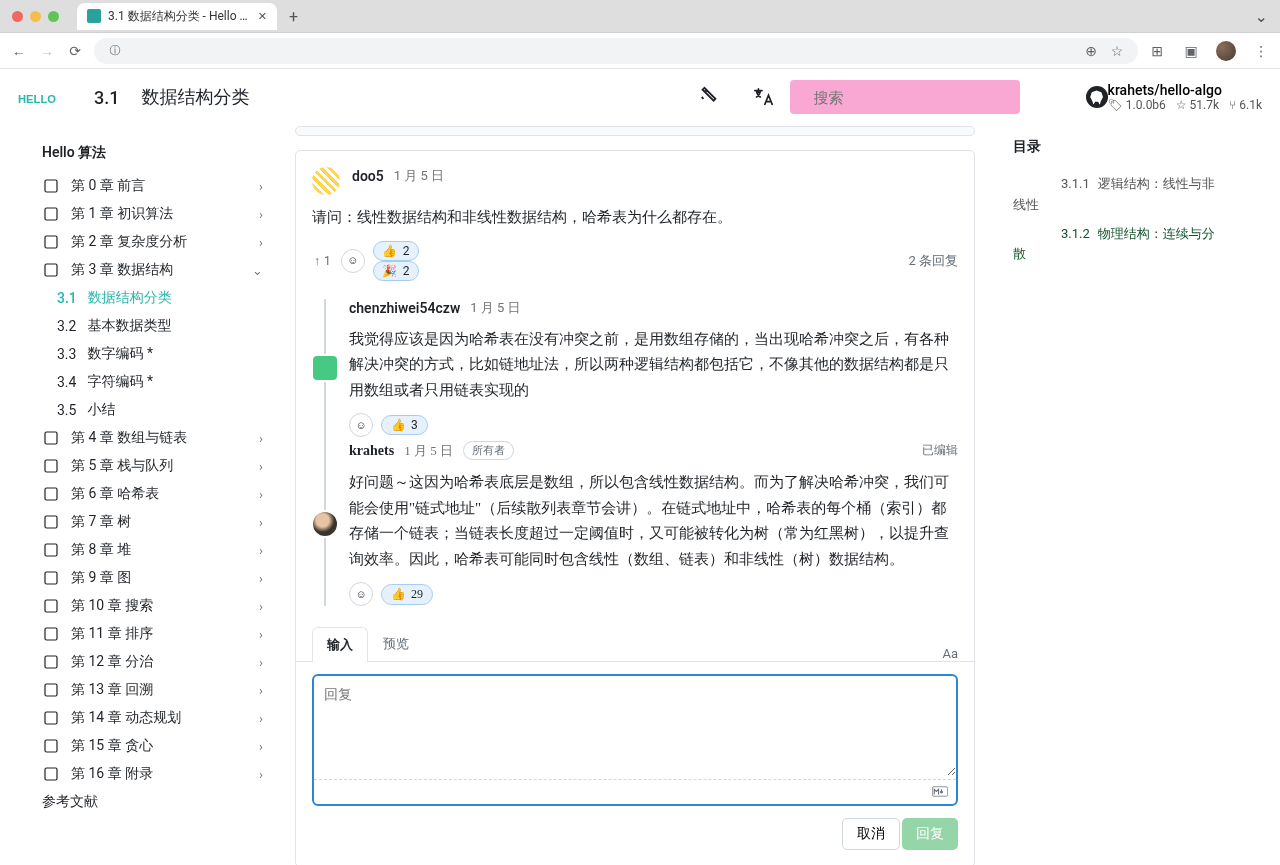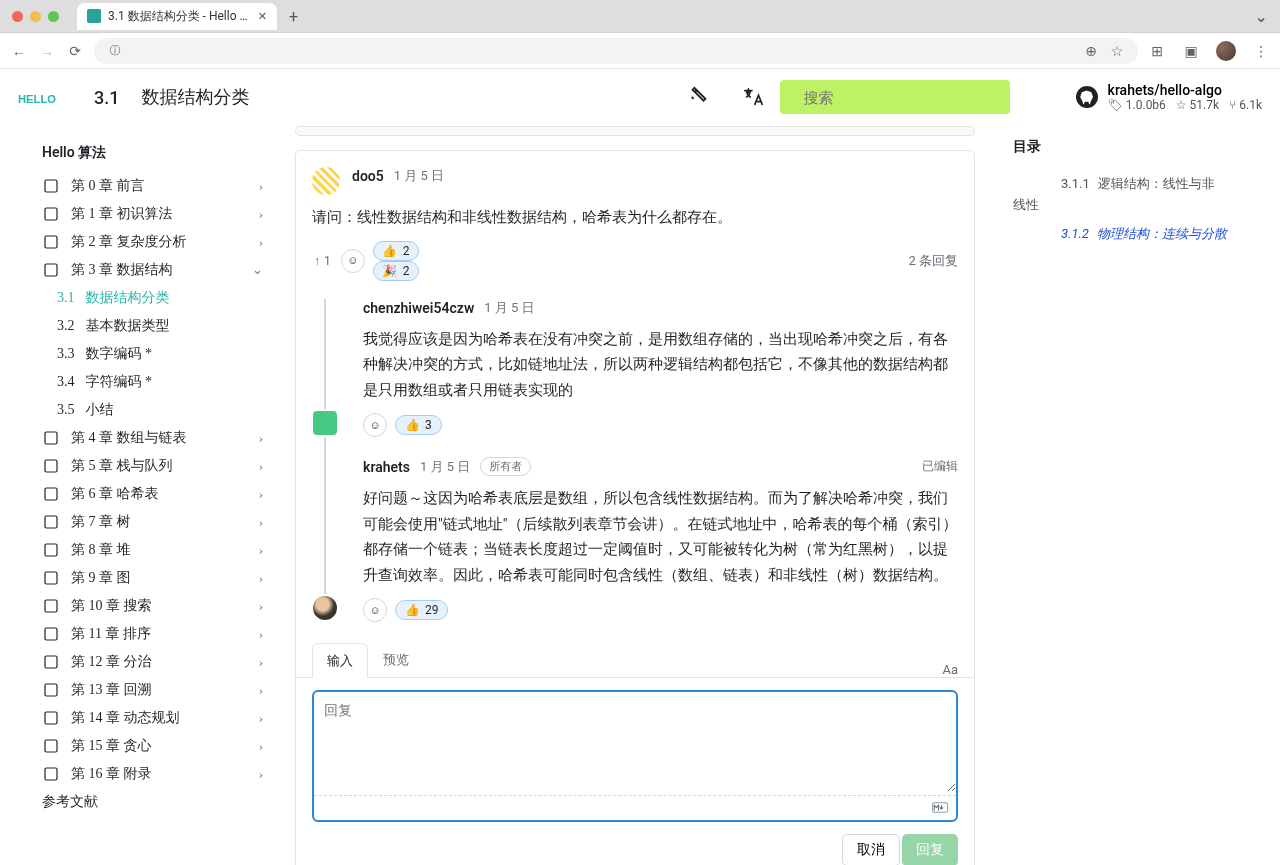--- a/index.html
+++ b/index.html
@@ -24,33 +24,33 @@
 .bar-right { display: flex; gap: 16px; align-items: center; color: #5f6368; }
 .avatar-sm { width: 20px; height: 20px; border-radius: 50%; background: radial-gradient(circle at 30% 30%, #8a6d5c, #4a3a31); }
 
 
 .app { background: #fff; }
 .app-header { height: 57px; display: flex; align-items: center; padding: 0 18px; gap: 16px; border-bottom: 1px solid #fff; }
 .logo { width: 48px; height: 28px; color: #29b6ac; }
 .page-title { font-size: 18px; font-weight: 500; margin-left: 12px; }
 .hdr-gap { flex: 1; }
 .hdr-ic { width: 22px; height: 22px; fill: #1f2328; }
-.search-box { display: flex; align-items: center; background: #bef264; border-radius: 4px; padding: 8px 14px; gap: 10px; width: 230px; }
+.search-box { display: flex; align-items: center; background: #f9a8d4; border-radius: 4px; padding: 8px 14px; gap: 10px; width: 230px; }
 .search-box input { border: none; background: none; outline: none; font-size: 15px; flex: 1; color: #555; }
-.gh-link { display: flex; gap: 10px; align-items: center; margin-left: 50px; font-size: 12px; color: #555; }
+.gh-link { display: flex; align-items: center; margin-left: 50px; font-size: 12px; color: #555; }
 .gh-ic { width: 22px; height: 22px; border-radius: 50%; background: #1f2328; position: relative; }
 .gh-ic::after { content: ""; position: absolute; inset: 3px; background: #fff; border-radius: 50%; clip-path: polygon(50% 10%, 80% 20%, 90% 50%, 75% 80%, 70% 100%, 60% 80%, 40% 80%, 30% 100%, 25% 80%, 10% 50%, 20% 20%); }
 .gh-name { font-weight: 500; color: #000; font-size: 14px; }
 .gh-stats { display: flex; gap: 10px; }
 
 
 .layout { display: flex; min-height: calc(100vh - 126px); }
 .sidebar { width: 275px; padding: 12px 0 20px 20px; overflow: visible; }
 .side-title { font-weight: 600; margin: 6px 0 10px 22px; font-size: 14px; }
-.nav-item { display: flex; align-items: center; padding: 5px 12px 5px 22px; gap: 11px; cursor: pointer; font-size: 14px; color: #1f2328; font-family: Liberation Serif, serif; }
+.nav-item { display: flex; align-items: center; padding: 5px 12px 5px 22px; gap: 11px; cursor: pointer; font-size: 14px; color: #1f2328; }
 .nav-item.sub { padding-left: 37px; }
 .nav-item.active { color: #29b6ac; font-weight: 500; }
 .nav-ico { width: 18px; height: 18px; flex-shrink: 0; color: #1f2328; }
 .nav-label { flex: 1; }
 .chev { font-size: 13px; color: #777; }
 
 .content { flex: 1; padding: 0 20px 20px 20px; max-width: 720px; }
 .right-col { width: 250px; padding: 12px 18px; }
 
 
@@ -65,40 +65,40 @@
 .c-date { color: #737373; font-size: 13px; }
 .c-tag { border: 1px solid #d0d7de; border-radius: 12px; padding: 1px 8px; font-size: 11px; color: #656d76; }
 .c-edited { color: #656d76; font-size: 12px; margin-left: auto; }
 .c-text { margin: 10px 0; font-size: 15px; line-height: 1.7; }
 .c-foot { display: flex; align-items: center; gap: 8px; }
 .upvote { display: flex; align-items: center; gap: 4px; color: #656d76; font-size: 12px; padding: 2px; }
 .reaction-add { width: 24px; height: 24px; border: 1px solid #d0d7de; border-radius: 50%; display: flex; align-items: center; justify-content: center; font-size: 11px; }
 .reaction-pill { border: 1px solid #a4cdf3; background: #e7f1fb; border-radius: 12px; padding: 2px 9px; font-size: 12px; display: flex; gap: 5px; align-items: center; }
 .reply-count { margin-left: auto; color: #656d76; font-size: 13px; }
 .reply-thread { border-left: 2px solid #d0d7de; margin-left: 12px; padding-left: 12px; margin-top: 18px; }
-.reply-thread .reply + .reply { margin-top: 20px; }
+.reply-thread .reply + .reply { margin-top: 4px; font-family: Liberation Serif, serif; }
 .reply .c-avatar { margin-left: -27px; border: 2px solid #fff; }
-.reply .row1 { display: flex; gap: 24px; align-items: flex-end; }
+.reply .row1 { display: flex; gap: 10px; align-items: center; }
 .reply-input-tabs { display: flex; border-bottom: 1px solid #e0e3e8; margin: 20px -16px 0 -16px; padding: 0 16px; gap: 0; align-items: flex-end; }
 .ri-tab { padding: 8px 14px; border: 1px solid transparent; border-bottom: none; border-radius: 6px 6px 0 0; font-size: 13px; cursor: pointer; }
-.ri-tab.active { border-color: #e0e3e8; font-weight: 400; background: #fff; position: relative; top: 1px; }
+.ri-tab.active { border-color: #e0e3e8; font-weight: 700; background: #fff; position: relative; top: 1px; }
 .ri-tab.inactive { color: #656d76; text-align: right; }
 .ri-format { margin-left: auto; font-size: 13px; color: #656d76; }
 .reply-area { border: 2px solid #2a87d0; border-radius: 6px; margin-top: 12px; }
 .reply-area textarea { width: 100%; border: none; background: none; padding: 10px; resize: vertical; height: 100px; outline: none; font-family: inherit; font-size: 14px; }
 .reply-md { text-align: right; padding: 4px 8px; border-top: 1px dashed #d0d7de; }
 .reply-act { display: flex; gap: 2px; justify-content: flex-end; margin-top: 12px; }
 .btn { padding: 6px 14px; border-radius: 5px; font-size: 14px; cursor: pointer; }
 .btn-cancel { background: #fff; border: 1px solid #d0d7de; }
 .btn-submit { background: #95d5a7; color: #fff; border: none; }
 
 
 .toc-title { font-weight: 600; margin-bottom: 14px; }
 .toc-item { display: block; padding: 4px 0; font-size: 13px; color: #555; cursor: pointer; line-height: 1.6; }
-.toc-item.active { color: #1d4ed8; font-style: italic; }
+.toc-item.active { color: #14532d; }
 .toc-item .num { margin-right: 8px; margin-left: 48px; }
 
 .partial-card { background: #f9fafb; border: 1px solid #e0e3e8; border-radius: 6px; height: 10px; }
 </style>
 </head>
 <body>
 
 <div class="chrome">
   <div class="chrome-top">
     <div class="traffic">

